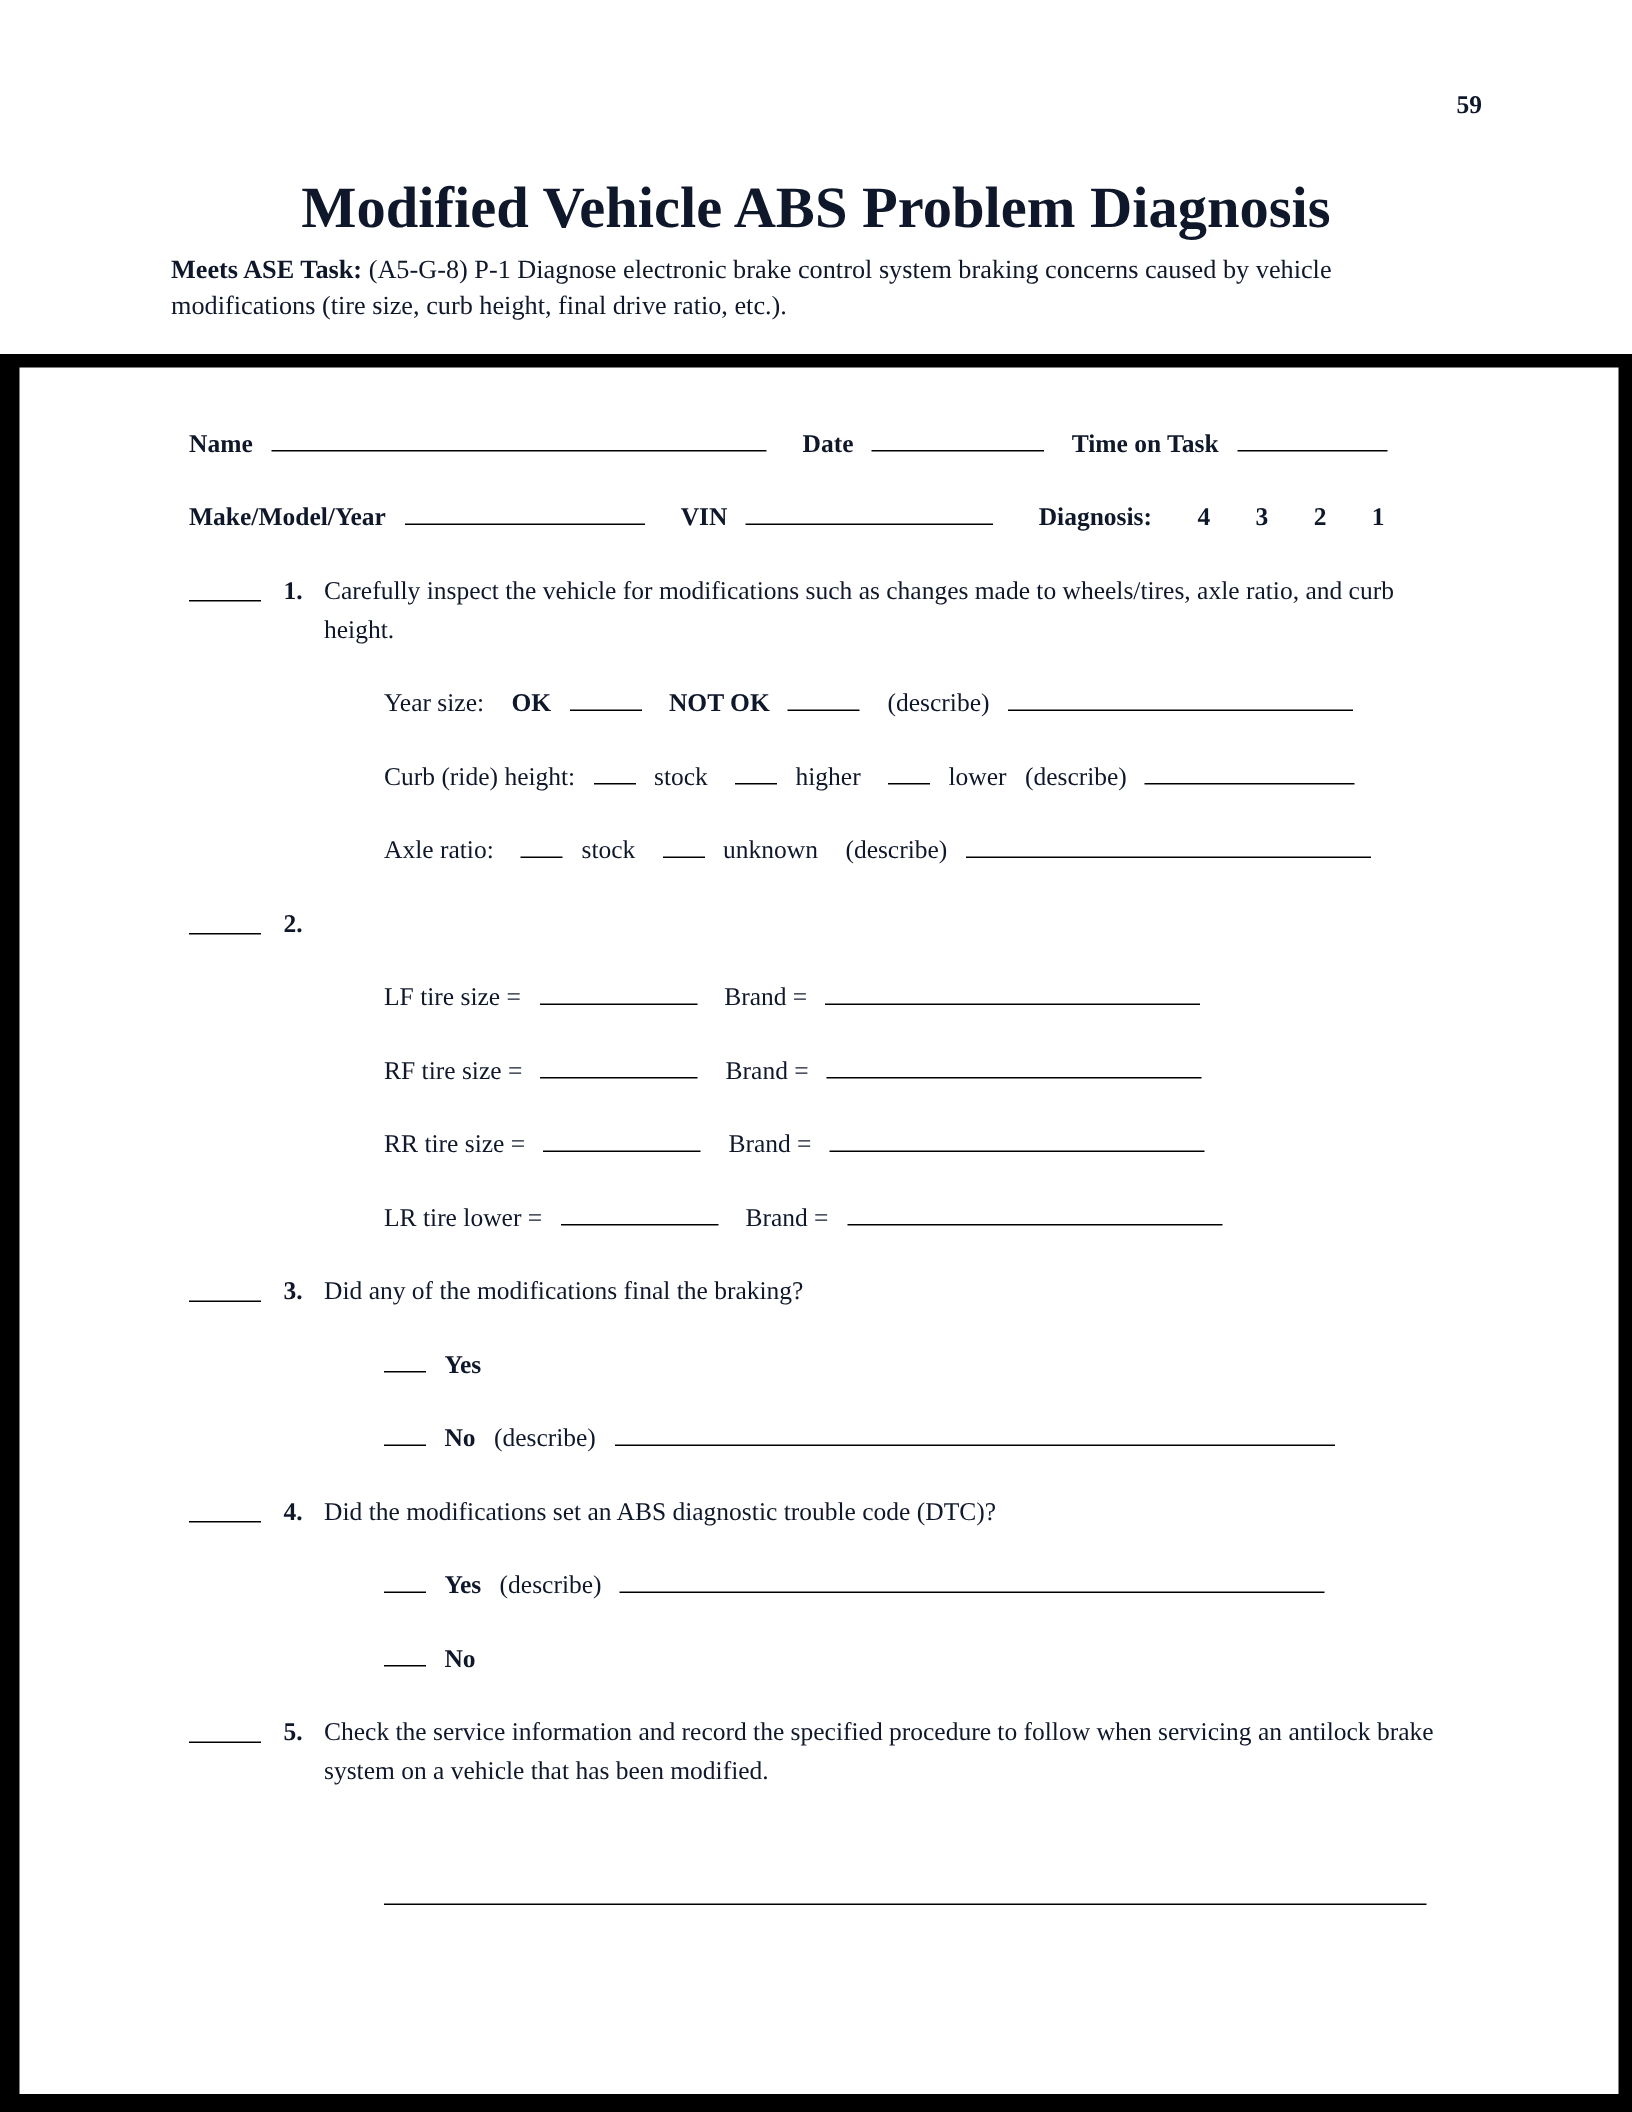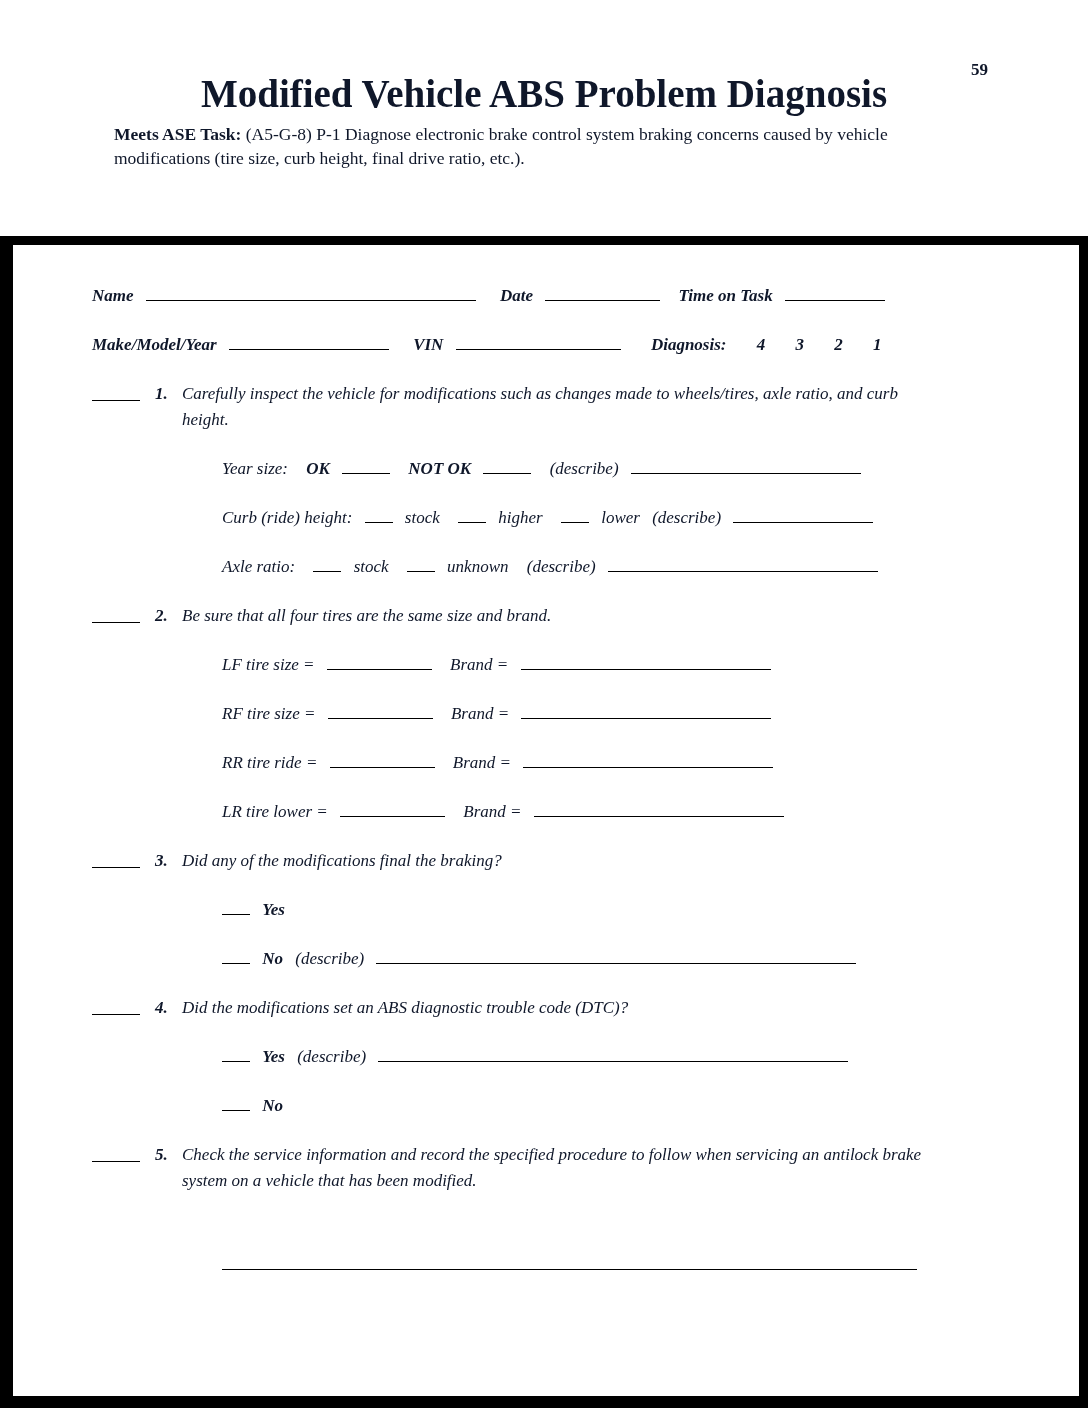--- a/index.html
+++ b/index.html
@@ -17,41 +17,40 @@
   }
   .b { font-weight: bold; }
   .page-number {
     position: absolute;
     top: 60px;
     right: 100px;
     font-weight: bold;
     font-size: 17px;
   }
   .title {
-    padding-top: 71px;
+    padding-top: 116px;
     text-align: center;
     font-size: 39px;
     font-weight: bold;
   }
   .subtitle {
     width: 860px;
     margin: 6px auto 0 auto;
     font-size: 17.5px;
     line-height: 24px;
   }
   .rule-top   { position: absolute; top: 236px; left: 0; width: 100%; height: 9px; background: #000; }
   .bar-left   { position: absolute; top: 236px; left: 0; width: 13px; bottom: 0; background: #000; }
   .bar-right  { position: absolute; top: 236px; right: 0; width: 9px; bottom: 0; background: #000; }
   .bar-bottom { position: absolute; bottom: 0; left: 0; width: 100%; height: 12px; background: #000; }
   .content {
     position: absolute;
     top: 245px; left: 13px; right: 9px; bottom: 12px;
-    padding: 38px 30px 0 79px;
+    padding: 38px 30px 0 113px;
     overflow: hidden;
-    font-style: italic;
   }
   .row { line-height: 26px; margin-bottom: 23px; white-space: nowrap; }
   .blank {
     display: inline-block;
     border-bottom: 1.5px solid #000;
     height: 15px;
   }
   .w28 { width: 28px; }  .w48 { width: 48px; }  .w100 { width: 100px; }
   .w105 { width: 105px; } .w115 { width: 115px; } .w140 { width: 140px; }
   .w160 { width: 160px; } .w165 { width: 165px; } .w230 { width: 230px; }
@@ -150,39 +149,38 @@
       <span class="ml8">stock</span>
       <span class="blank w28 ml14"></span>
       <span class="ml8">unknown</span>
       <span class="ml14">(describe)</span>
       <span class="blank w270 ml8"></span>
     </div>
 
     <div class="item">
       <span class="score-blank"></span>
       <span class="num">2.</span>
-      <div class="itext">Be sure that all four tires are the same size and brand.</div>
     </div>
 
     <div class="sub">
       <span>LF tire size =</span>
       <span class="blank w105 ml8"></span>
       <span class="ml14">Brand =</span>
       <span class="blank w250 ml8"></span>
     </div>
 
     <div class="sub">
       <span>RF tire size =</span>
       <span class="blank w105 ml8"></span>
       <span class="ml14">Brand =</span>
       <span class="blank w250 ml8"></span>
     </div>
 
     <div class="sub">
-      <span>RR tire ride =</span>
+      <span>RR tire size =</span>
       <span class="blank w105 ml8"></span>
       <span class="ml14">Brand =</span>
       <span class="blank w250 ml8"></span>
     </div>
 
     <div class="sub">
       <span>LR tire lower =</span>
       <span class="blank w105 ml8"></span>
       <span class="ml14">Brand =</span>
       <span class="blank w250 ml8"></span>

